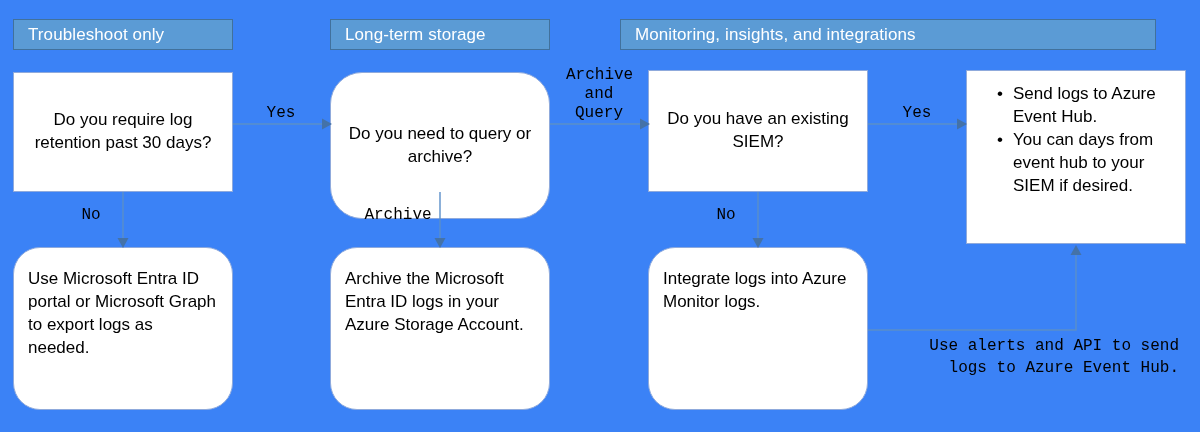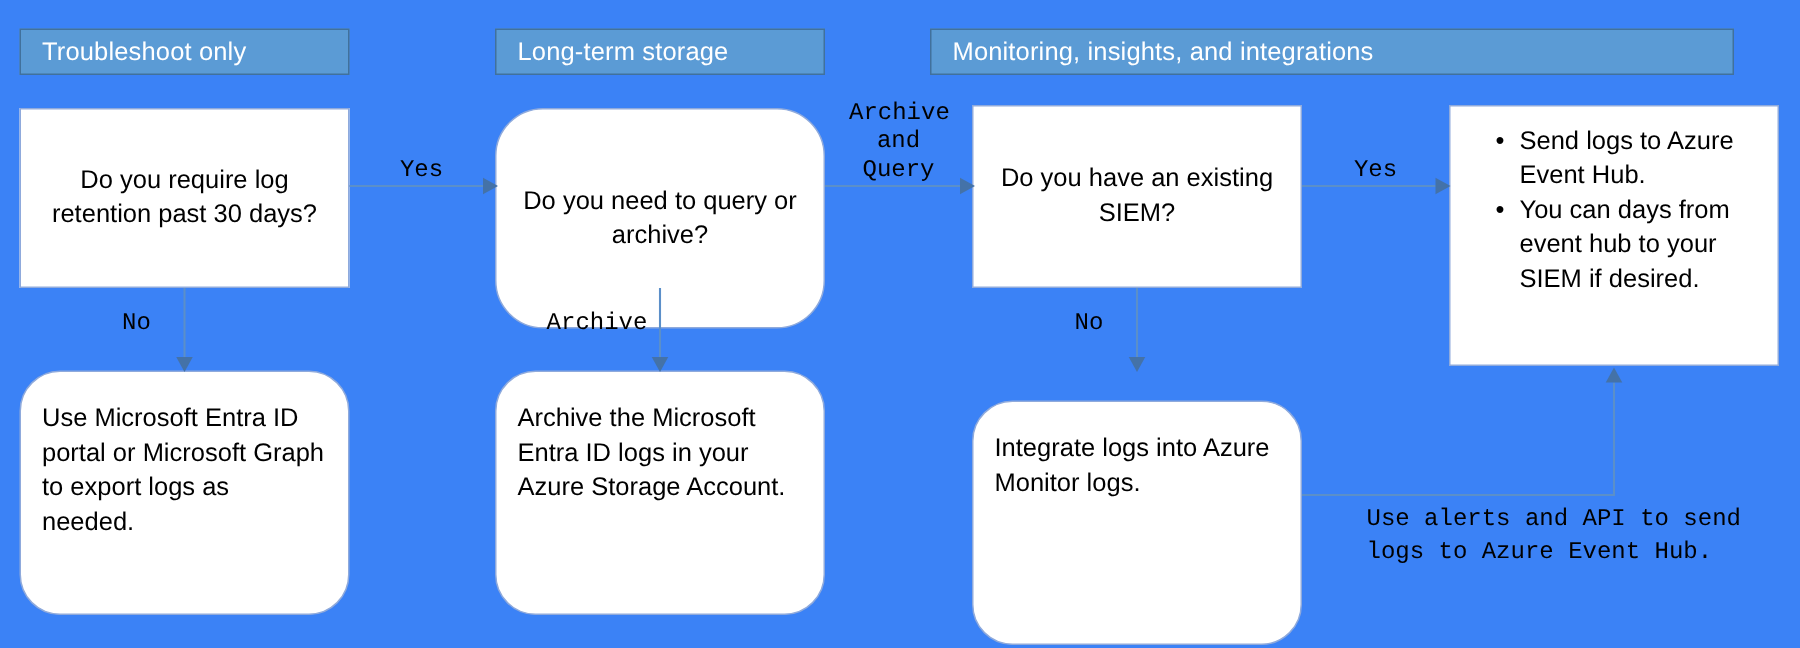--- a/index.html
+++ b/index.html
@@ -80,21 +80,21 @@
   .edge-label {
     position: absolute;
     font-size: 16px;
     line-height: 1.2;
     color: #000000;
     text-align: center;
     white-space: pre-line;
     font-family: Liberation Mono, monospace;
   }
   .edge-label.left {
-    text-align: left;
+    text-align: right;
     white-space: normal;
   }
   
   #connectors {
     position: absolute;
     left: 0;
     top: 0;
     width: 1200px;
     height: 432px;
     pointer-events: none;
@@ -138,21 +138,21 @@
   </div>
 
   <div class="node lefttext" style="left:330px; top:247px; width:220px; height:163px;">
     <span>Archive the Microsoft Entra ID logs in your Azure Storage Account.</span>
   </div>
 
   <div class="node centered" style="left:648px; top:70px; width:220px; height:122px;">
     <span>Do you have an existing SIEM?</span>
   </div>
 
-  <div class="node lefttext" style="left:648px; top:247px; width:220px; height:163px;margin-top:20px;">
+  <div class="node lefttext" style="left:648px; top:247px; width:220px; height:163px;">
     <span>Integrate logs into Azure Monitor logs.</span>
   </div>
 
   <div class="node bulleted" style="left:966px; top:70px; width:220px; height:174px;">
     <ul>
       <li>Send logs to Azure Event Hub.</li>
       <li>You can days from event hub to your SIEM if desired.</li>
     </ul>
   </div>
 

